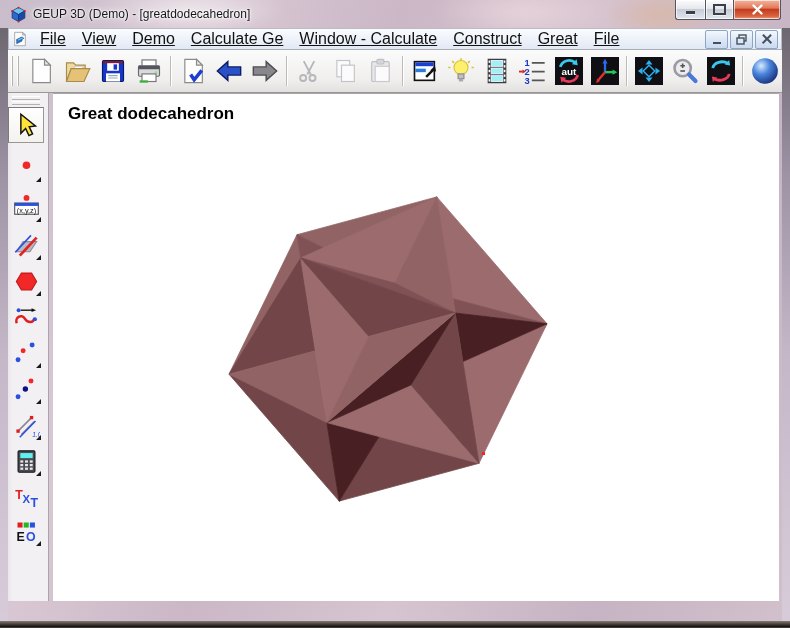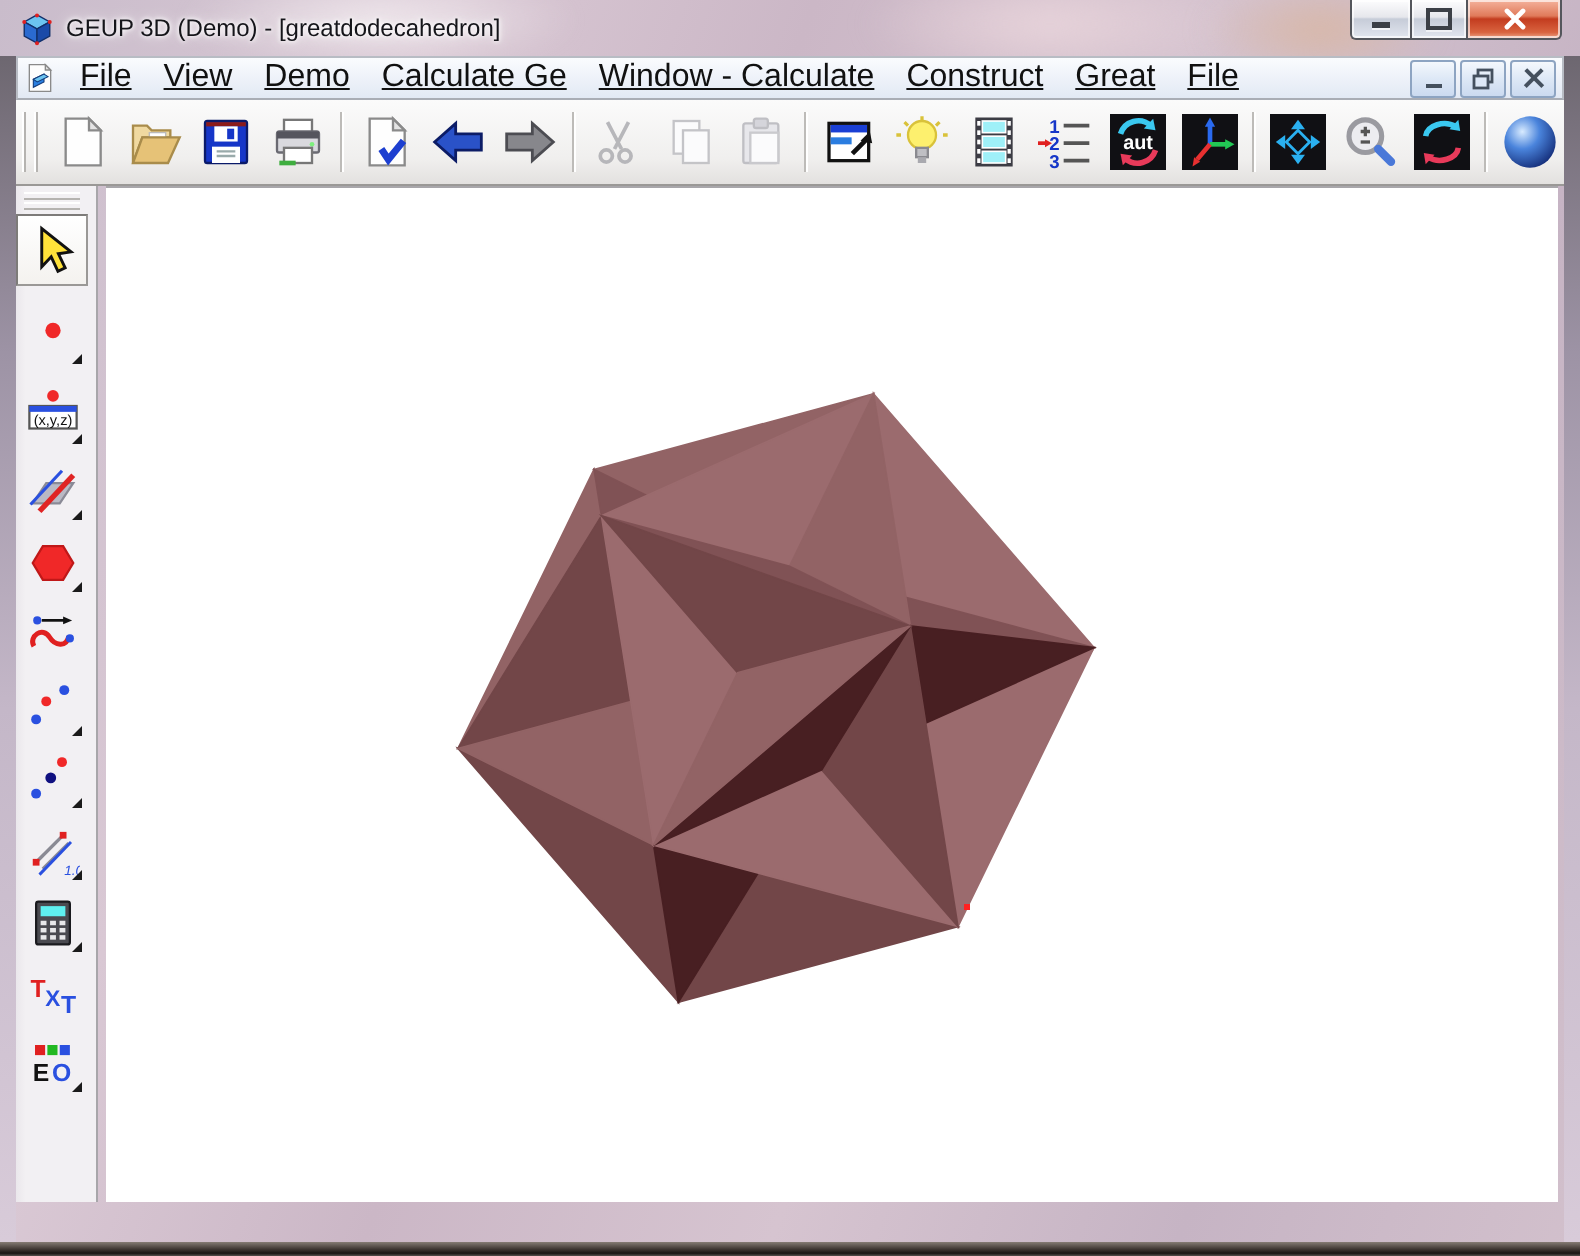--- a/index.html
+++ b/index.html
@@ -457,20 +457,21 @@
         <rect x="9.5" y="4" width="4.5" height="4.5" fill="#22b822"></rect>
         <rect x="15" y="4" width="4.5" height="4.5" fill="#2a50e0"></rect>
         <text x="3" y="20" font-size="11" font-weight="bold" fill="#111">E</text>
         <text x="11.5" y="20" font-size="11" font-weight="bold" fill="#2a50e0">O</text>
       </svg>
       <div class="corner"></div>
     </div>
   </div>
 
   <div class="canvas">
+    <div class="heading">Great dodecahedron</div>
     <svg id="solid" width="726" height="506" style="position:absolute;left:0;top:0">
         <polygon points="396.2,181.4 244.0,140.7 339.5,174.7" fill="rgb(128,82,85)" stroke="rgb(128,82,85)" stroke-width="0.8"></polygon>
         <polygon points="494.0,229.8 396.2,181.4 398.5,195.8" fill="rgb(128,82,85)" stroke="rgb(128,82,85)" stroke-width="0.8"></polygon>
         <polygon points="286.2,407.1 422.3,346.1 365.6,339.4" fill="rgb(72,31,34)" stroke="rgb(72,31,34)" stroke-width="0.8"></polygon>
         <polygon points="422.3,346.1 494.0,229.8 414.6,297.5" fill="rgb(72,31,34)" stroke="rgb(72,31,34)" stroke-width="0.8"></polygon>
         <polygon points="244.0,140.7 176.0,280.2 255.4,212.5" fill="rgb(146,99,101)" stroke="rgb(146,99,101)" stroke-width="0.8"></polygon>
         <polygon points="383.8,102.9 244.0,140.7 304.4,170.6" fill="rgb(146,99,101)" stroke="rgb(146,99,101)" stroke-width="0.8"></polygon>
         <polygon points="176.0,280.2 286.2,407.1 271.5,314.2" fill="rgb(114,70,72)" stroke="rgb(114,70,72)" stroke-width="0.8"></polygon>
         <polygon points="244.0,140.7 247.7,163.9 304.4,170.6" fill="rgb(128,82,85)" stroke="rgb(128,82,85)" stroke-width="0.8"></polygon>
         <polygon points="494.0,229.8 383.8,102.9 399.9,204.7" fill="rgb(155,107,110)" stroke="rgb(155,107,110)" stroke-width="0.8"></polygon>

